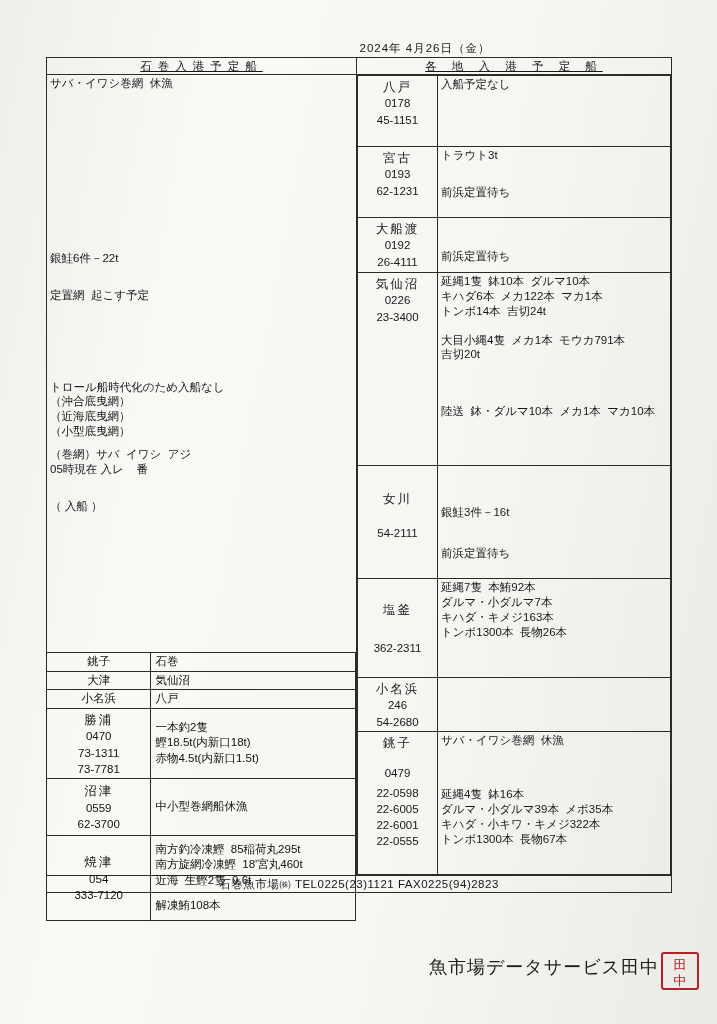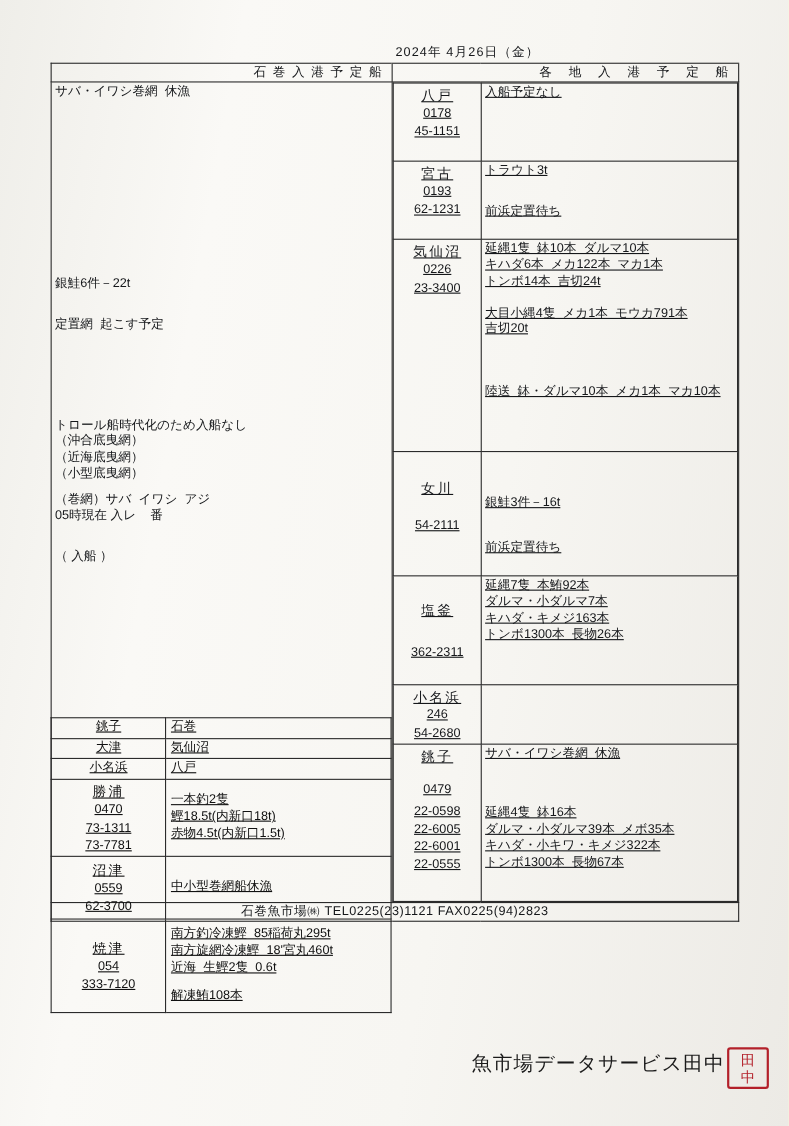--- a/index.html
+++ b/index.html
@@ -52,24 +52,25 @@
   .nb-left { border-left: none !important; }
   .nb-right { border-right: none !important; }
   .ctr { text-align: center; }
   .date-line {
     font-size: 13px;
     text-align: left;
     padding-left: 190px;
     letter-spacing: 1px;
   }
   .hdr {
-    text-align: right;
+    text-align: center;
     font-size: 13.5px;
     letter-spacing: 6px;
     padding: 2px 0 3px 0;
+    text-decoration: underline;
   }
   .port-name {
     text-align: center;
     font-size: 12.5px;
     letter-spacing: 2px;
     padding-top: 2px;
   }
   .cell-lines div { white-space: pre; }
   .left-body {
     font-size: 12px;
@@ -77,21 +78,20 @@
     padding: 2px 6px;
     height: 560px;
   }
   .left-body div { white-space: pre; }
   .spacer-sm { height: 9px; }
   .spacer-md { height: 22px; }
   .spacer-lg { height: 46px; }
   .sub-table {
     border-collapse: collapse;
     width: 100%;
-    text-decoration: underline;
   }
   .sub-table td {
     border: 1px solid #2b2b2b;
     font-size: 11.5px;
     padding: 1px 4px;
     line-height: 1.35;
   }
   .footer-line {
     text-align: center;
     font-size: 12px;
@@ -204,20 +204,33 @@
                   <div>62-1231</div>
                 </div>
               </td>
               <td class="cell-lines">
                 <div>トラウト3t</div>
                 <div style="height:22px;"></div>
                 <div>前浜定置待ち</div>
               </td>
             </tr>
 
+            <tr class="port-row">
+              <td style="height:52px;">
+                <div class="port-name">大船渡</div>
+                <div class="tel-block">
+                  <div>0192</div>
+                  <div>26-4111</div>
+                </div>
+              </td>
+              <td class="cell-lines">
+                <div style="height:30px;"></div>
+                <div>前浜定置待ち</div>
+              </td>
+            </tr>
 
             <tr class="port-row">
               <td style="height:190px;">
                 <div class="port-name">気仙沼</div>
                 <div class="tel-block">
                   <div>0226</div>
                   <div>23-3400</div>
                 </div>
               </td>
               <td class="cell-lines">

